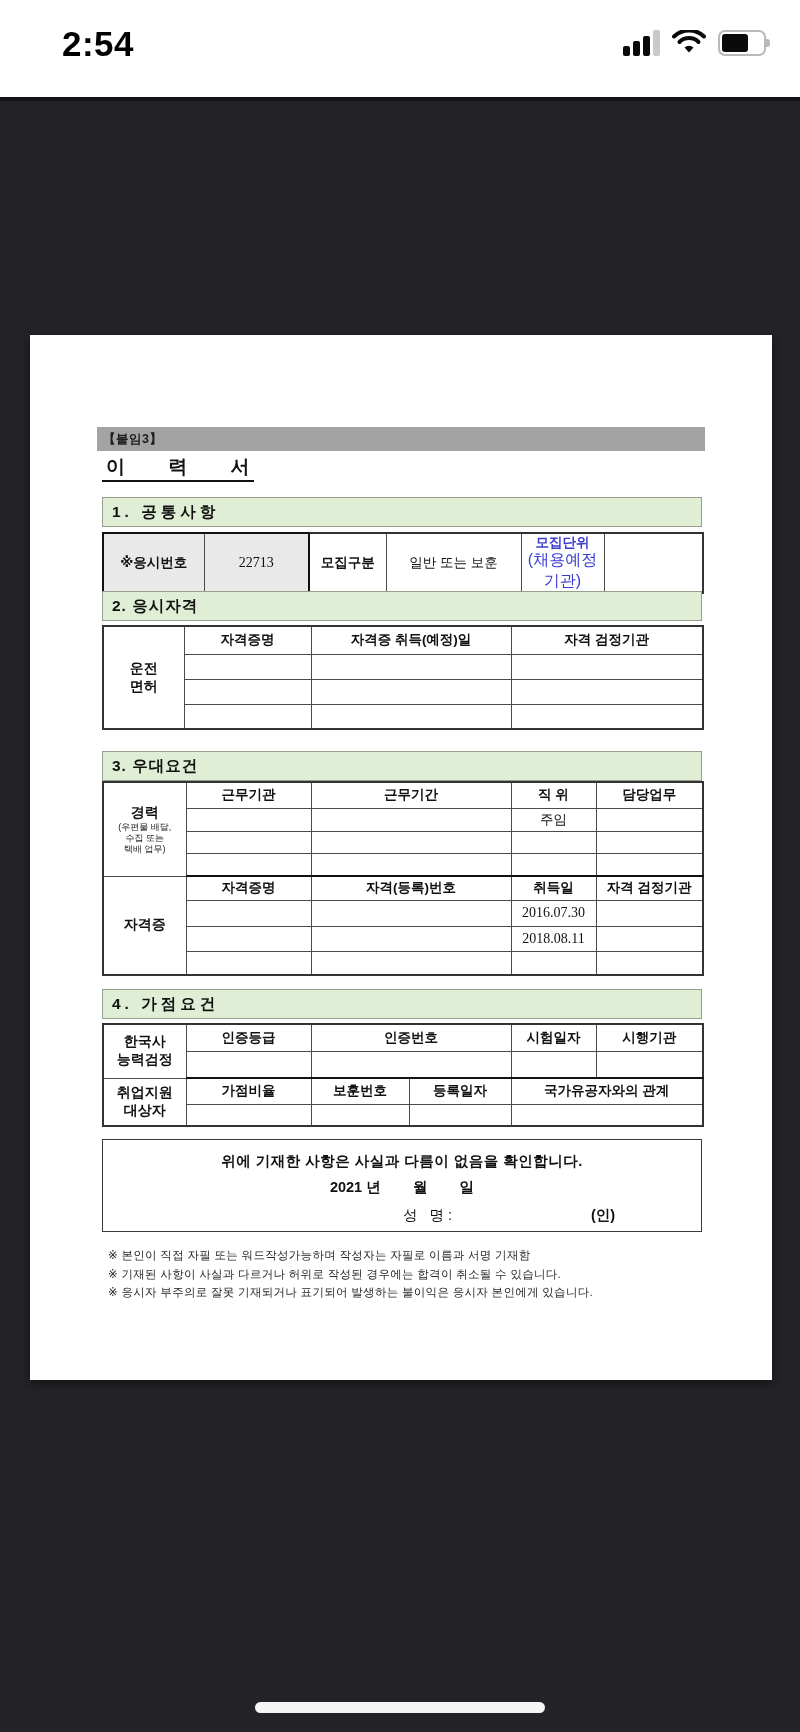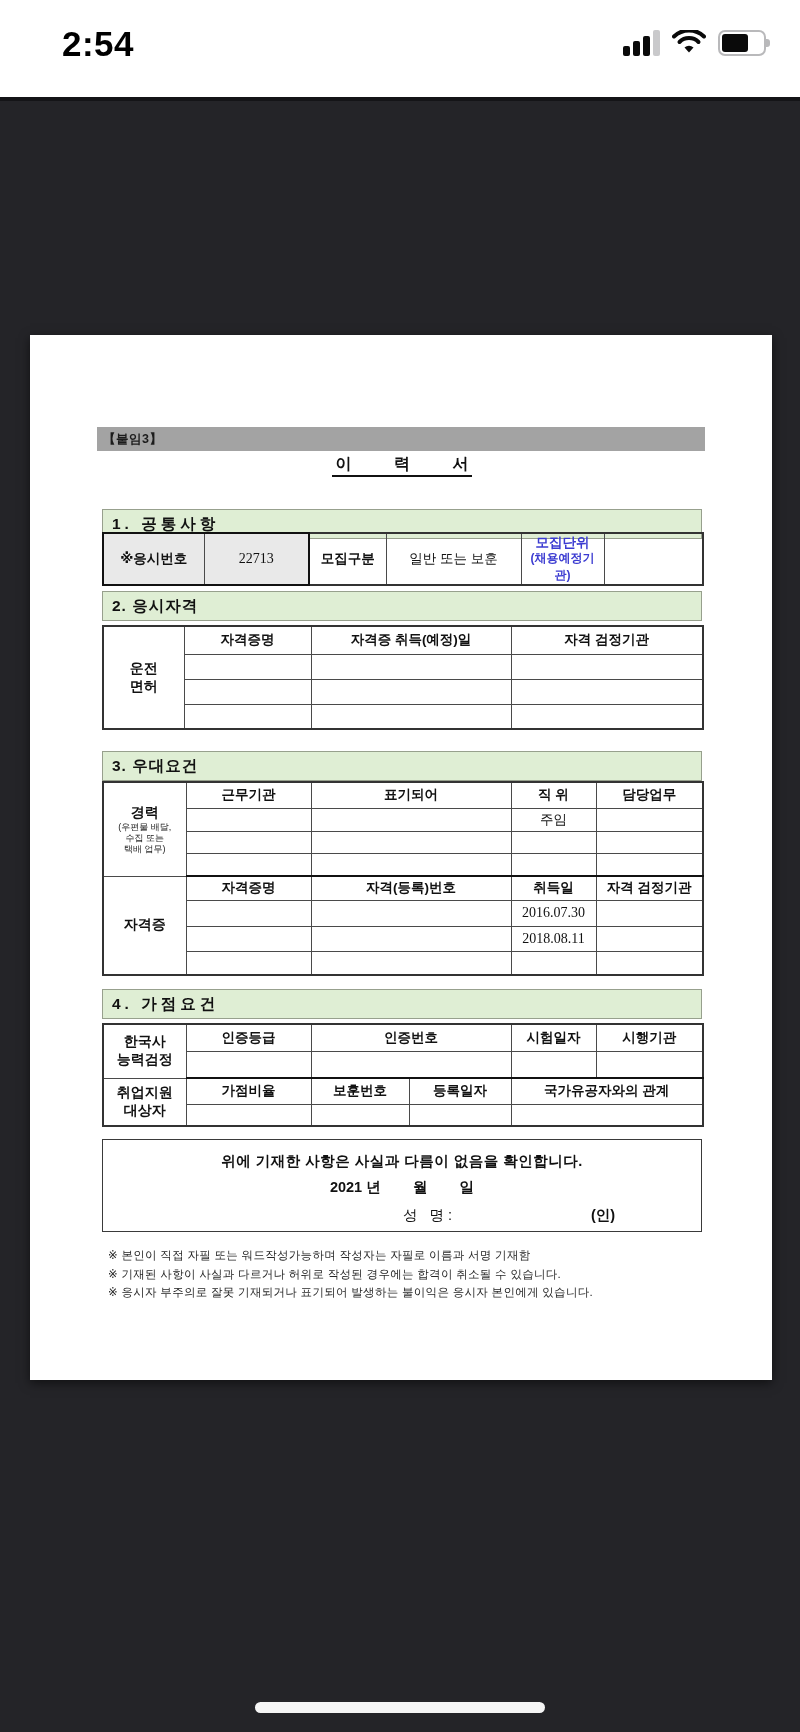--- a/index.html
+++ b/index.html
@@ -42,21 +42,21 @@
     background:#ffffff; box-shadow:0 3px 10px rgba(0,0,0,0.55);
   }
   .content { position:absolute; left:72px; top:0; width:600px; height:100%; }
   .attach-bar {
     position:absolute; left:-5px; top:92px; width:608px; height:24px;
     background:#a3a3a3; color:#1c1c1c; font-size:12.5px; font-weight:700;
     line-height:24px; padding-left:6px; letter-spacing:0.5px;
   }
   .doc-title {
     position:absolute; top:119px; left:0; width:100%;
-    text-align:center; font-size:16px; font-weight:700; color:#111;
+    text-align:left; font-size:19px; font-weight:700; color:#111;
     word-spacing:38px;
   }
   .doc-title span{ border-bottom:2.5px solid #111; padding:0 4px 3px 4px; }
   .secbar {
     position:absolute; left:0; width:600px; height:30px;
     background:#dfeed4; border:1px solid #97a08d;
     font-size:15.5px; font-weight:700; color:#111;
     line-height:28px; padding-left:9px;
   }
   .ls-wide { letter-spacing:4px; }
@@ -67,21 +67,21 @@
     text-align:center; vertical-align:middle; padding:0 2px; overflow:hidden;
   }
   .t-outer { border:2px solid #333; }
   td.hdr { font-weight:700; }
   td.gray { background:#e9e9e9; }
   td.thickL { border-left:2.5px solid #111; }
   td.thickR { border-right:2.5px solid #111; }
   td.thickT { border-top:2.5px solid #111; }
   td.thickB { border-bottom:2.5px solid #111; }
   .blue { color:#3b3bd1; font-weight:700; }
-  .blue .sub { display:block; font-size:12px; font-weight:700; margin-top:-2px; }
+  .blue .sub { display:block; font-size:16px; font-weight:400; margin-top:-2px; }
   .rowlabel { font-weight:700; font-size:14px; }
   .rowlabel .small { display:block; font-weight:400; font-size:9px; color:#222; line-height:11px; }
   .serifval { font-family:"Liberation Serif","DejaVu Serif",serif; font-size:14px; }
   
   .t1 { top:197px; width:600px; } .t1 td{ height:29px; }
   .t2 { top:290px; width:600px; }
   .t3 { top:446px; width:600px; }
   .t4 { top:688px; width:600px; }
   .decl {
     position:absolute; left:0; top:804px; width:600px; height:93px;
@@ -131,21 +131,21 @@
 </div>
 
 <div class="doc-viewport">
   <div class="page">
     <div class="content">
 
       <div class="attach-bar">【붙임3】</div>
 
       <div class="doc-title"><span>이 력 서</span></div>
 
-      <div class="secbar ls-wide" style="top:174px">1. 공통사항</div>
+      <div class="secbar ls-wide" style="top:162px">1. 공통사항</div>
       <table class="t1 t-outer">
         <colgroup>
             <col style="width:101px">
             <col style="width:105px">
             <col style="width:77px">
             <col style="width:135px">
             <col style="width:83px">
             <col style="width:99px">
           </colgroup>
         <tbody>
@@ -210,21 +210,21 @@
           </colgroup>
         <tbody>
             <tr style="height:26px">
           <td rowspan="4" class="rowlabel">
             <span>경력</span>
             <span class="small">(우편물 배달,</span>
             <span class="small">수집 또는</span>
             <span class="small">택배 업무)</span>
           </td>
           <td class="hdr">근무기관</td>
-          <td class="hdr">표기되어</td>
+          <td class="hdr">근무기간</td>
           <td class="hdr">직 위</td>
           <td class="hdr">담당업무</td>
         </tr>
         <tr style="height:23px">
           <td></td>
               <td></td>
           <td>주임</td>
           <td></td>
         </tr>
         <tr style="height:22px">

